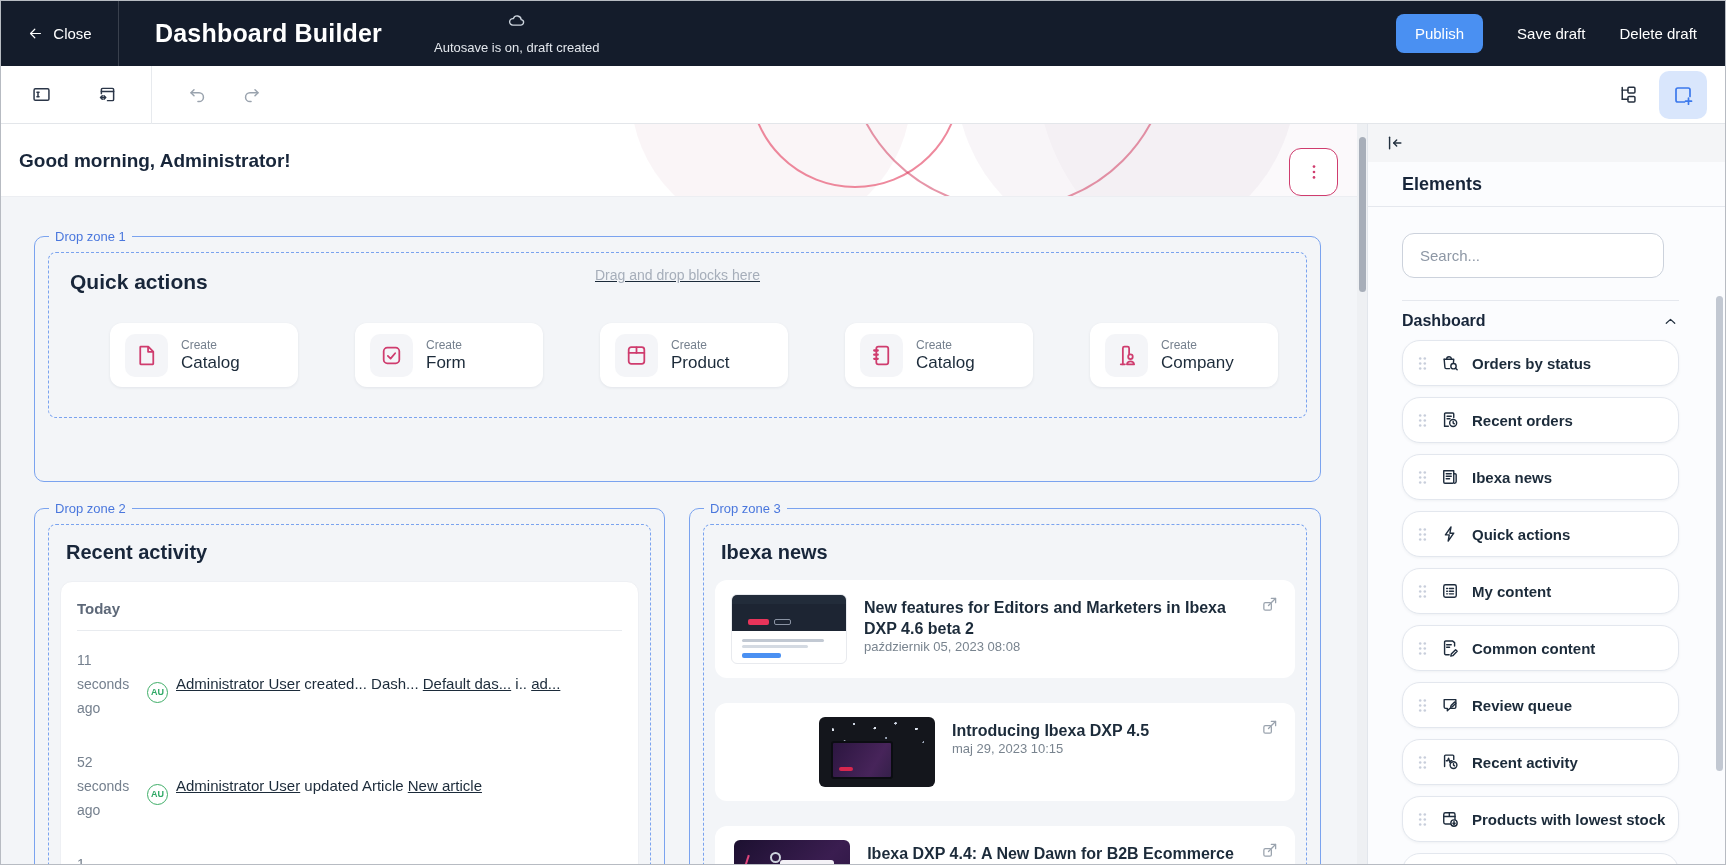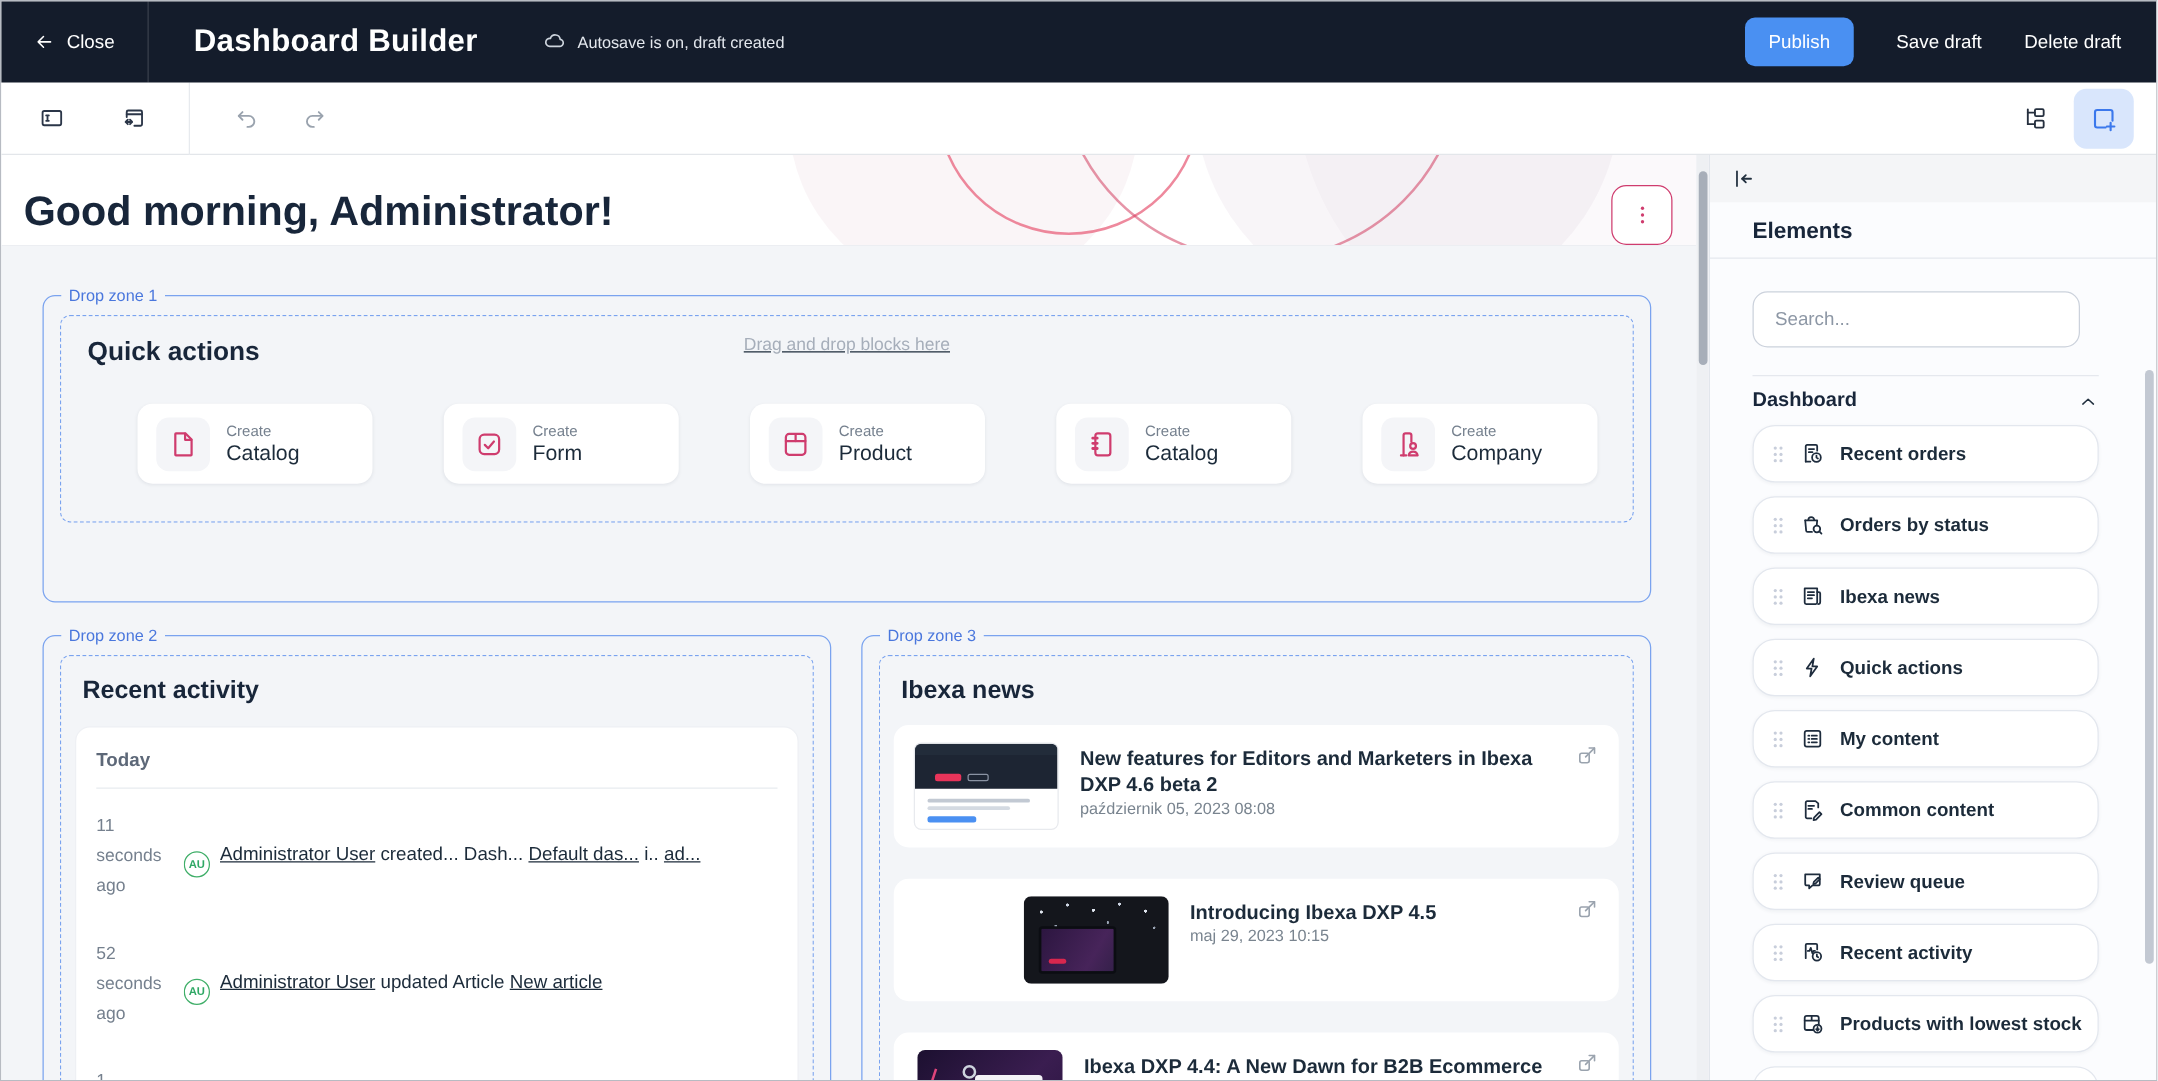--- a/index.html
+++ b/index.html
@@ -8,21 +8,21 @@
          color:#1c2b3a; }
   .page { position:absolute; inset:0; border:1px solid #b7bbc2; overflow:hidden; }
 
   
   .topbar { position:absolute; left:0; top:0; width:100%; height:65px; background:var(--topbar-bg,#141c2b);
             display:flex; align-items:center; color:#fff; z-index:30; }
   .close-btn { width:118px; height:100%; display:flex; align-items:center; justify-content:center;
                gap:9px; border-right:1px solid rgba(255,255,255,.16); cursor:pointer; font-size:15px; }
   .close-btn .ic { width:17px; height:17px; }
   .app-title { margin-left:36px; font-size:25px; font-weight:bold; letter-spacing:.2px; }
-  .autosave { margin-left:52px; display:flex; align-items:center; gap:9px; font-size:13px; color:#e3e7ed; }
+  .autosave { margin-left:52px; display:flex; align-items:center; gap:9px; font-size:13px; color:#e3e7ed;flex-direction:column; }
   .autosave .ic { width:19px; height:19px; color:#cdd4dd; }
   .topbar-right { margin-left:auto; display:flex; align-items:center; gap:34px; padding-right:28px; }
   .publish-btn { background:var(--publish-blue,#4a90f2); border:none; color:#fff; font-size:15px;
                  font-family:inherit; padding:11px 19px; border-radius:8px; cursor:pointer; }
   .txt-btn { background:none; border:none; color:#fff; font-size:15px; font-family:inherit; cursor:pointer; }
 
   
   .toolbar { position:absolute; left:0; top:65px; width:100%; height:58px; background:#fff;
              border-bottom:1px solid #e3e6ea; display:flex; align-items:center; z-index:25; }
   .tool-btn { width:36px; height:36px; display:flex; align-items:center; justify-content:center;
@@ -35,21 +35,21 @@
   .tb-redo { margin-left:18px; color:#9aa3ae; }
   .toolbar-right { margin-left:auto; display:flex; align-items:center; gap:14px; padding-right:18px; }
   .tree-btn { color:#252f3e; }
   .active-tool { width:48px; height:48px; background:var(--active-tool-bg,#d9e6fc); border-radius:10px;
                  color:#3b78ec; }
   .active-tool .ic { width:24px; height:24px; }
 
   
   .main { position:absolute; left:0; top:123px; width:1356px; bottom:0; background:#f3f5f8; overflow:hidden; }
   .greeting-band { position:relative; height:73px; background:#fff; border-bottom:1px solid #eceef2; overflow:hidden; }
-  .greeting-band h1 { position:absolute; left:18px; top:26px; font-size:33px; font-weight:bold; color:#18263a; }
+  .greeting-band h1 { position:absolute; left:18px; top:26px; font-size:19px; font-weight:bold; color:#18263a; }
   .deco { position:absolute; border-radius:50%; pointer-events:none; }
   .d-f1 { left:630px; top:-170px; width:280px; height:280px; background:rgba(214,170,190,.12); }
   .d-f2 { left:955px; top:-215px; width:340px; height:340px; background:rgba(222,204,218,.20); }
   .d-f3 { left:1035px; top:-280px; width:440px; height:440px; background:#fbf9fb; }
   .d-r1 { left:748px; top:-148px; width:212px; height:212px; border:2px solid rgba(232,98,124,.75); }
   .d-r2 { left:845px; top:-240px; width:325px; height:325px; border:2px solid rgba(210,62,96,.55); }
   .kebab-btn { position:absolute; left:1288px; top:24px; width:49px; height:48px; border-radius:12px;
                border:1.5px solid var(--accent-pink,#cf3c6e); background:#fff; display:flex; align-items:center;
                justify-content:center; cursor:pointer; color:var(--accent-pink,#cf3c6e); }
   .kebab-btn .ic { width:20px; height:20px; }
@@ -484,20 +484,44 @@
                 <circle cx="8.5" cy="3.5" r="1.4"></circle>
                 <circle cx="3.5" cy="9" r="1.4"></circle>
                 <circle cx="8.5" cy="9" r="1.4"></circle>
                 <circle cx="3.5" cy="14.5" r="1.4"></circle>
                 <circle cx="8.5" cy="14.5" r="1.4"></circle>
               </g>
             </svg>
           </span>
      <span class="ic sb-ic">
             <svg viewBox="0 0 24 24" stroke-width="1.6">
+              <path d="M5 7.5h11.5l-.8 8.8"></path>
+              <path d="M5 7.5l.9 9.9a1.4 1.4 0 0 0 1.4 1.3h4.2"></path>
+              <path d="M8 7.2a2.8 2.8 0 0 1 5.6 0"></path>
+              <circle cx="16.2" cy="15.8" r="3.2" fill="#fff"></circle>
+              <path d="M18.6 18.2l2 2"></path>
+            </svg>
+          </span>
+     <span class="sb-label">Orders by status</span>
+   </div>
+        <div class="sb-card">
+     <span class="ic sb-drag">
+            <svg viewBox="0 0 12 18">
+              <g fill="currentColor" stroke="none">
+                <circle cx="3.5" cy="3.5" r="1.4"></circle>
+                <circle cx="8.5" cy="3.5" r="1.4"></circle>
+                <circle cx="3.5" cy="9" r="1.4"></circle>
+                <circle cx="8.5" cy="9" r="1.4"></circle>
+                <circle cx="3.5" cy="14.5" r="1.4"></circle>
+                <circle cx="8.5" cy="14.5" r="1.4"></circle>
+              </g>
+            </svg>
+          </span>
+     <span class="ic sb-ic">
+            <svg viewBox="0 0 24 24" stroke-width="1.6">
               <path d="M5.5 19.5V4.8a1.3 1.3 0 0 1 1.3-1.3h8.4a1.3 1.3 0 0 1 1.3 1.3V9"></path>
               <path d="M5.5 19.5H10"></path>
               <path d="M8.5 7.5h5M8.5 10.5h3.5"></path>
               <circle cx="15.8" cy="15.6" r="4.2" fill="#fff"></circle>
               <path d="M15.8 13.7v2l1.4.9"></path>
             </svg>
           </span>
      <span class="sb-label">Recent orders</span>
    </div>
         <div class="sb-card">
@@ -508,44 +532,20 @@
                 <circle cx="8.5" cy="3.5" r="1.4"></circle>
                 <circle cx="3.5" cy="9" r="1.4"></circle>
                 <circle cx="8.5" cy="9" r="1.4"></circle>
                 <circle cx="3.5" cy="14.5" r="1.4"></circle>
                 <circle cx="8.5" cy="14.5" r="1.4"></circle>
               </g>
             </svg>
           </span>
      <span class="ic sb-ic">
             <svg viewBox="0 0 24 24" stroke-width="1.6">
-              <path d="M5 7.5h11.5l-.8 8.8"></path>
-              <path d="M5 7.5l.9 9.9a1.4 1.4 0 0 0 1.4 1.3h4.2"></path>
-              <path d="M8 7.2a2.8 2.8 0 0 1 5.6 0"></path>
-              <circle cx="16.2" cy="15.8" r="3.2" fill="#fff"></circle>
-              <path d="M18.6 18.2l2 2"></path>
-            </svg>
-          </span>
-     <span class="sb-label">Orders by status</span>
-   </div>
-        <div class="sb-card">
-     <span class="ic sb-drag">
-            <svg viewBox="0 0 12 18">
-              <g fill="currentColor" stroke="none">
-                <circle cx="3.5" cy="3.5" r="1.4"></circle>
-                <circle cx="8.5" cy="3.5" r="1.4"></circle>
-                <circle cx="3.5" cy="9" r="1.4"></circle>
-                <circle cx="8.5" cy="9" r="1.4"></circle>
-                <circle cx="3.5" cy="14.5" r="1.4"></circle>
-                <circle cx="8.5" cy="14.5" r="1.4"></circle>
-              </g>
-            </svg>
-          </span>
-     <span class="ic sb-ic">
-            <svg viewBox="0 0 24 24" stroke-width="1.6">
               <path d="M4.5 4.5h12v13.5a1.5 1.5 0 0 1-1.5 1.5H6A1.5 1.5 0 0 1 4.5 18z"></path>
               <path d="M16.5 8h1.5a1.4 1.4 0 0 1 1.4 1.4v8.1a2 2 0 0 1-2 2"></path>
               <path d="M7.5 8h6M7.5 11h6M7.5 14h4"></path>
             </svg>
           </span>
      <span class="sb-label">Ibexa news</span>
    </div>
         <div class="sb-card">
      <span class="ic sb-drag">
             <svg viewBox="0 0 12 18">

